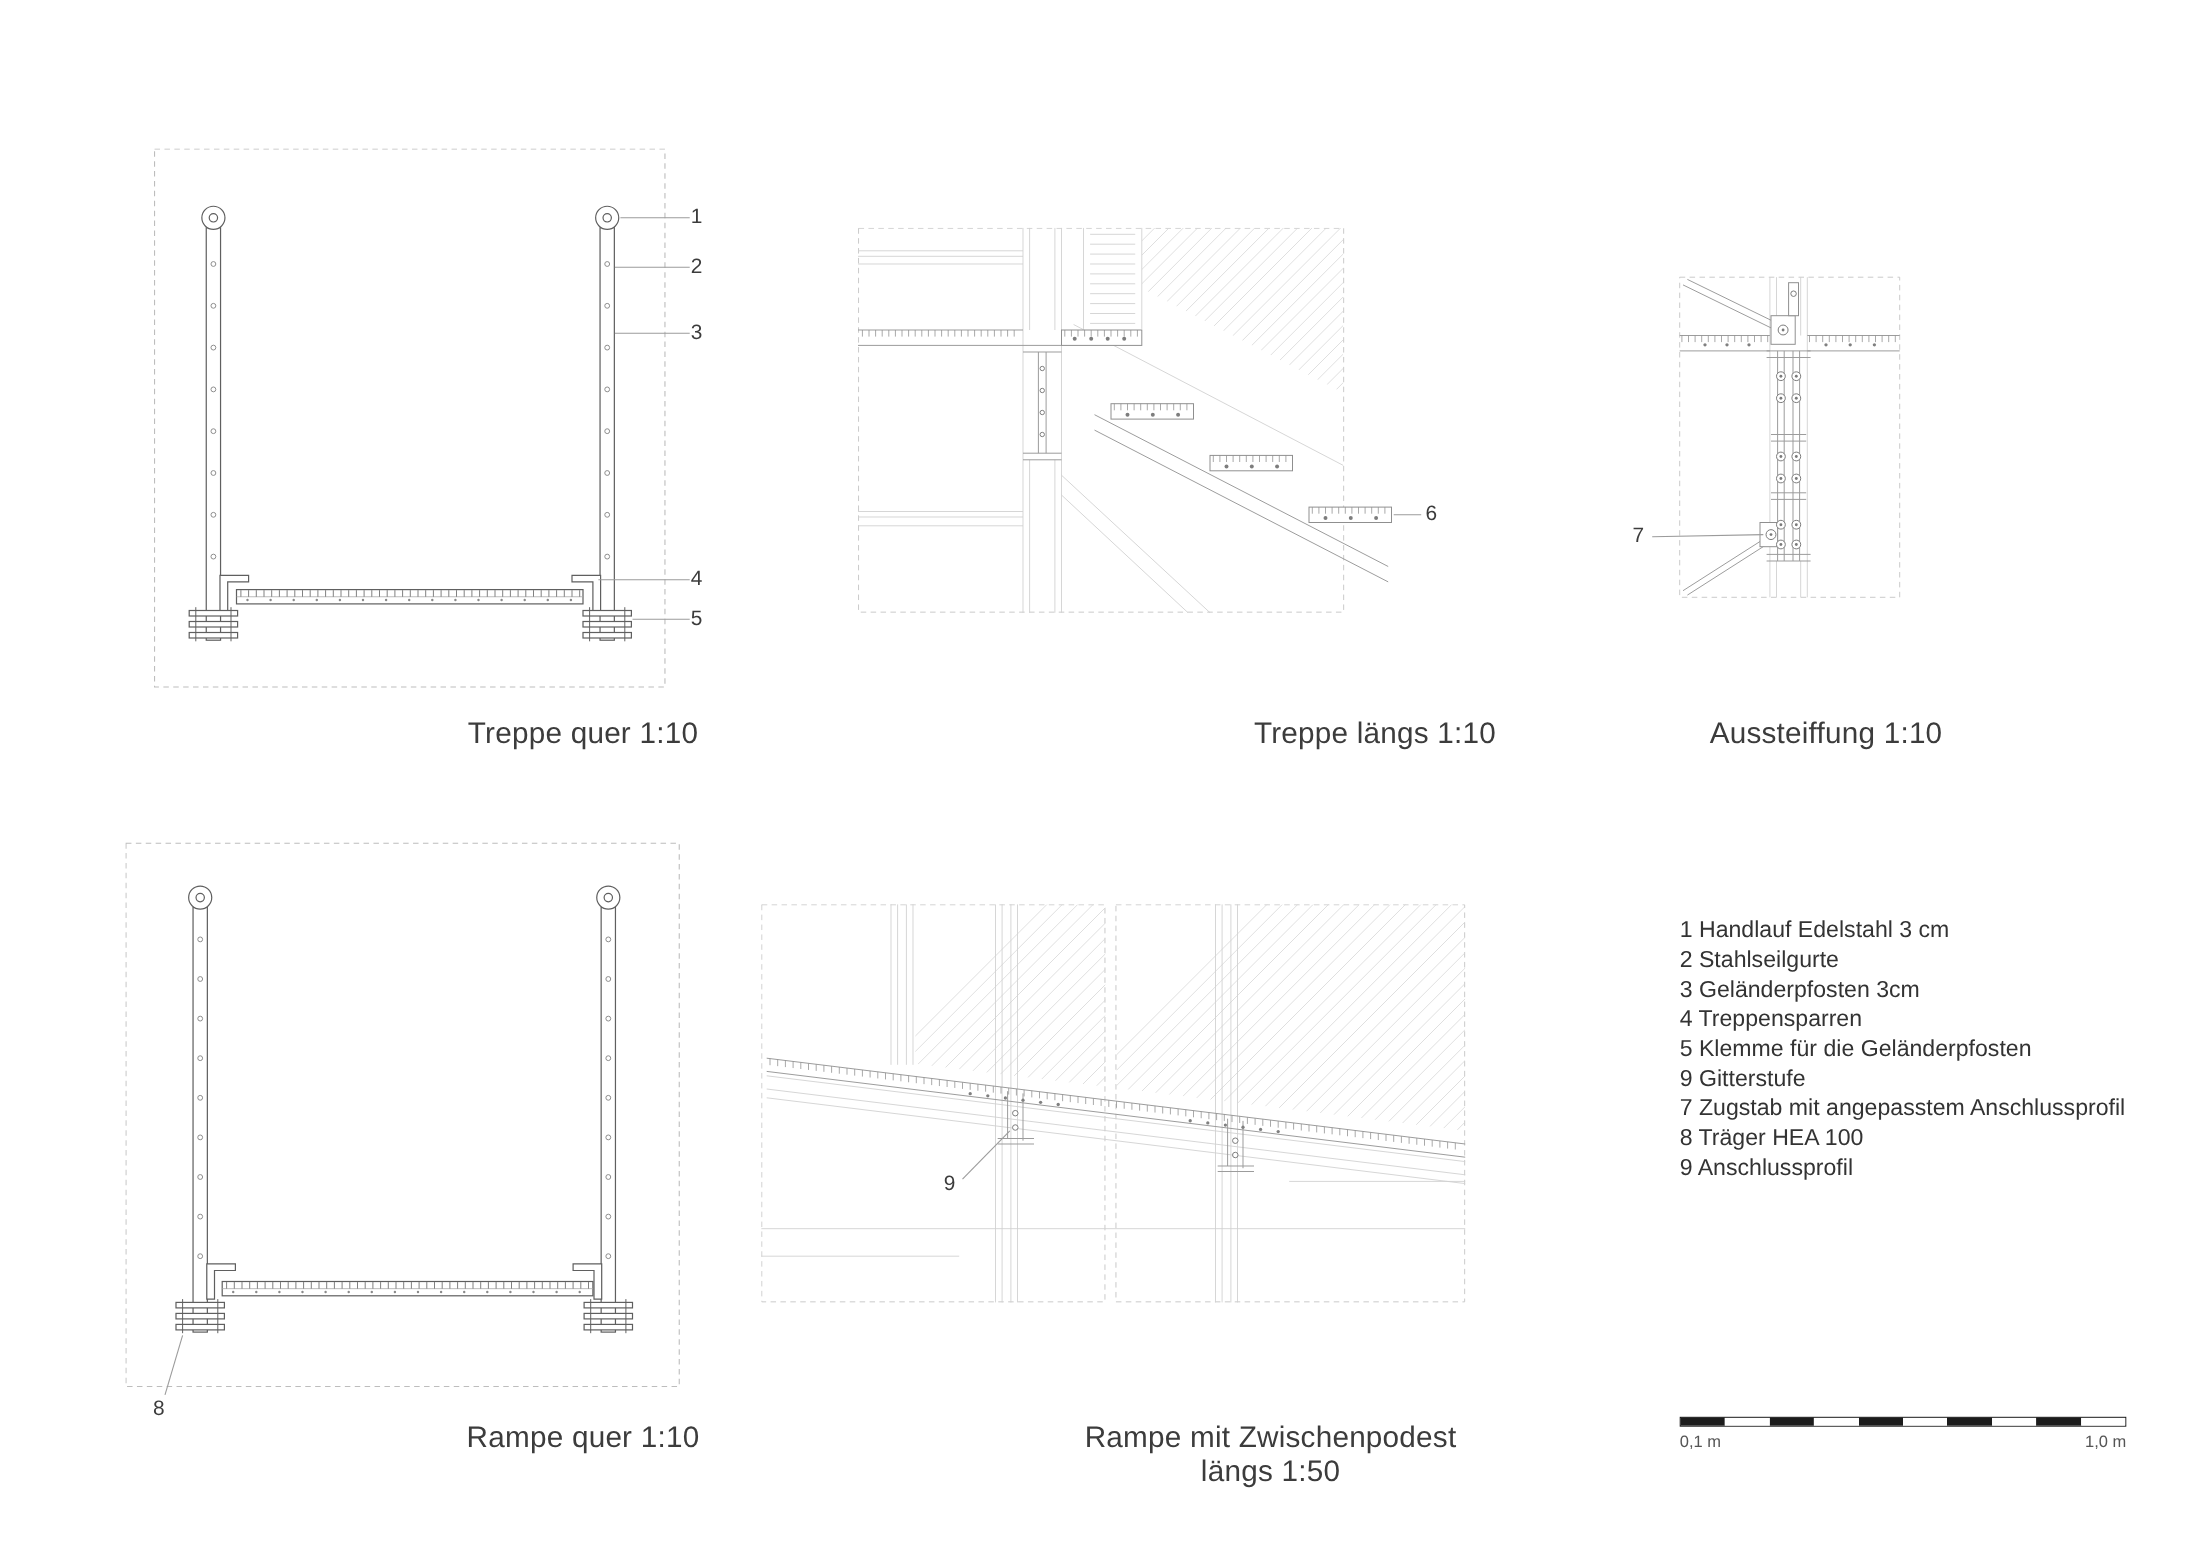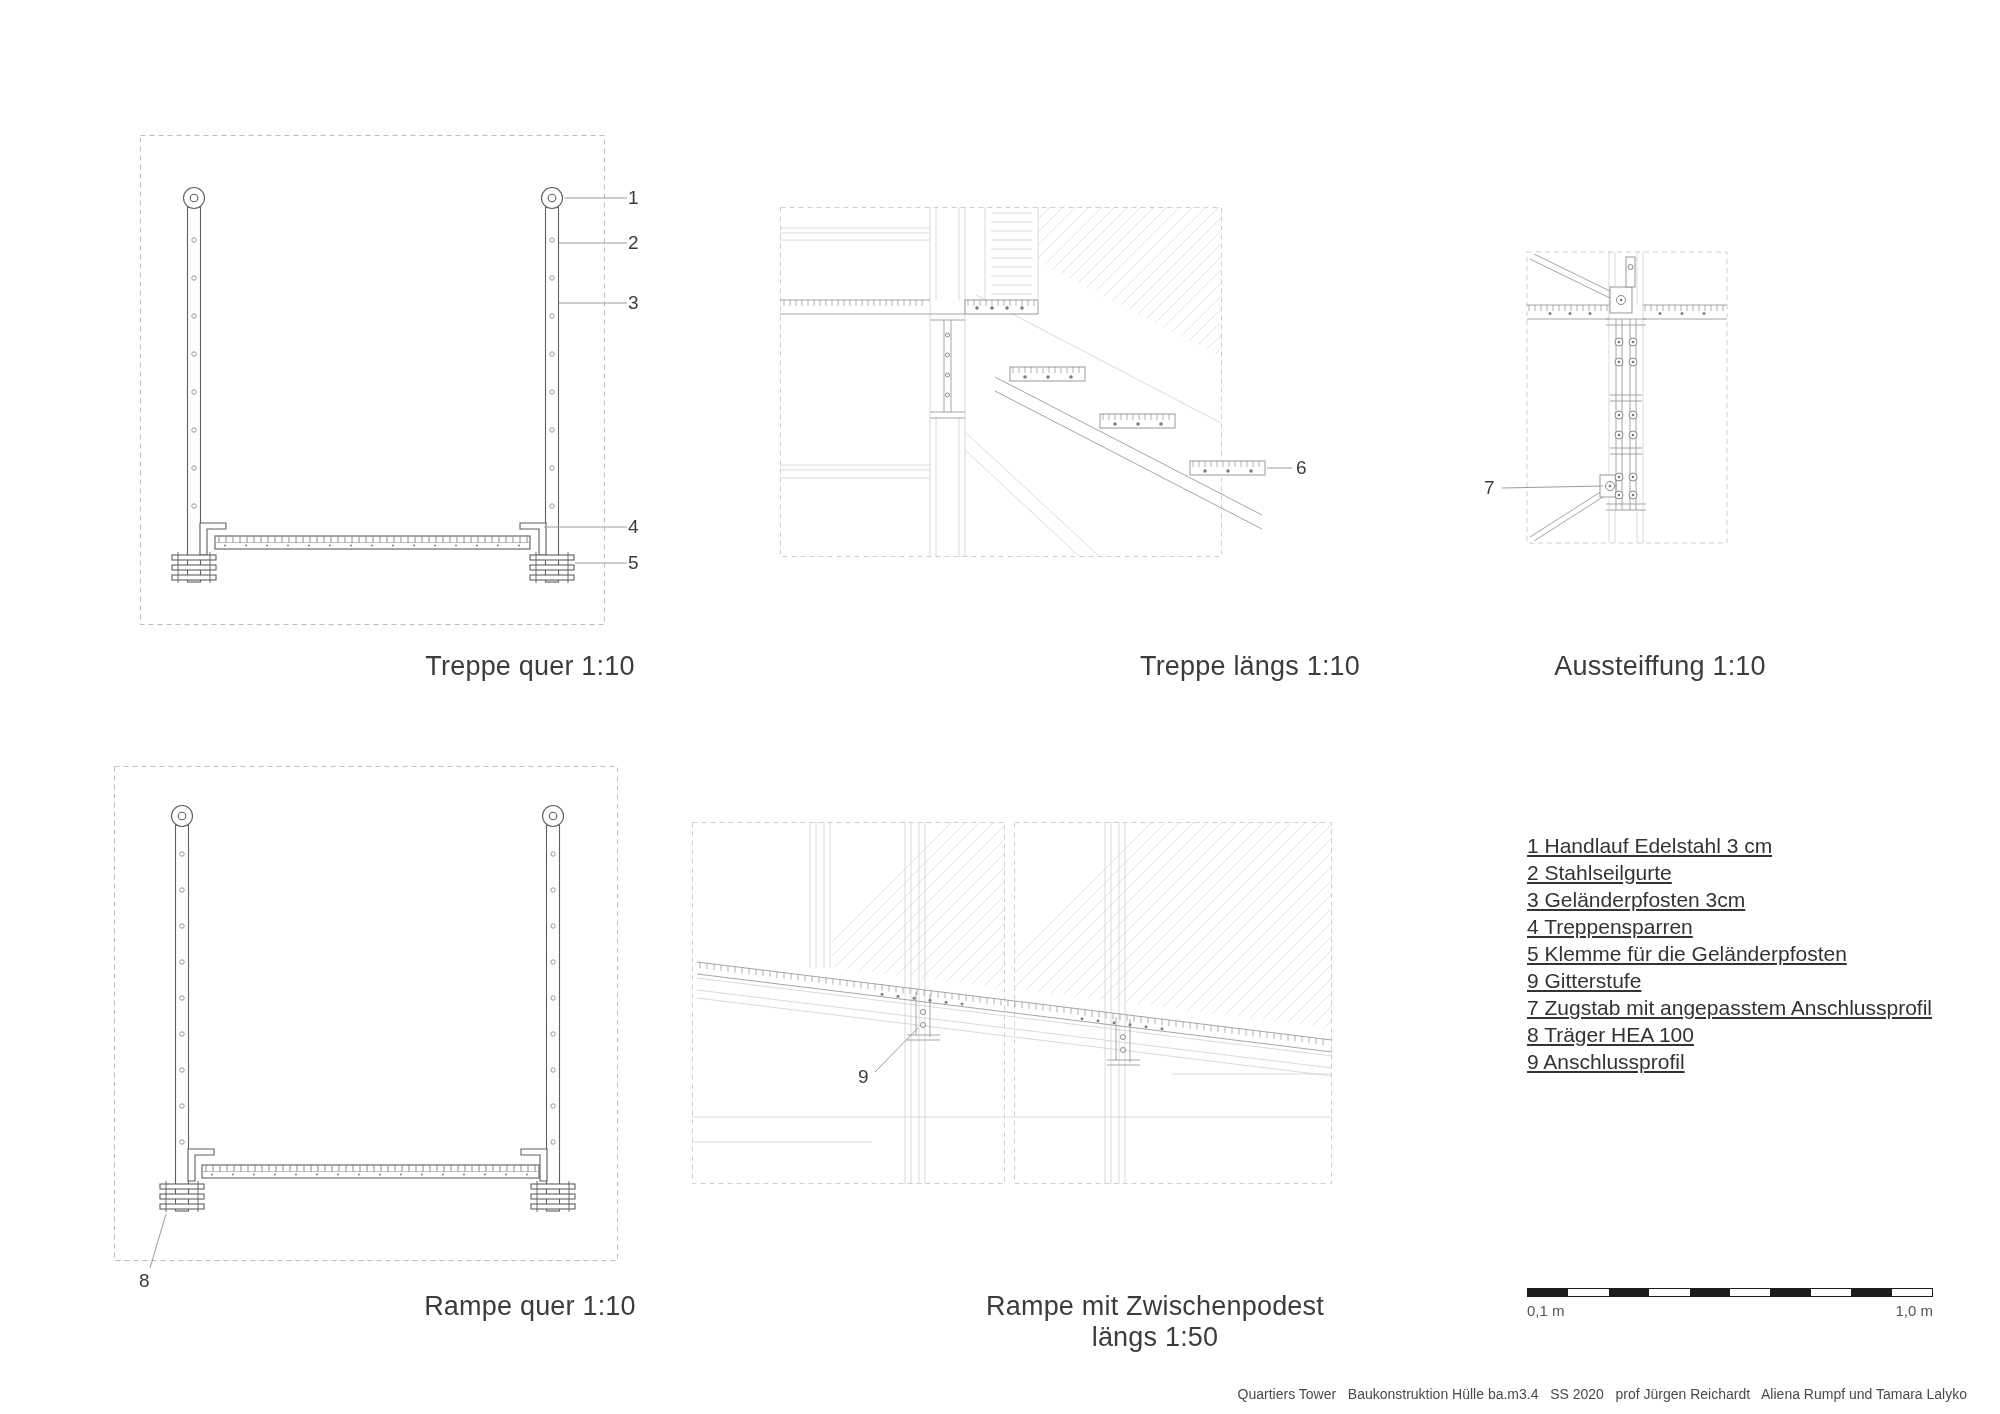--- a/index.html
+++ b/index.html
@@ -27,21 +27,21 @@
   #g2-bolts .f{fill:#7d7d7d;}
   #g2-bolts .o{fill:#ffffff;stroke:#7d7d7d;stroke-width:0.9;}
   #g3-bolts .ring{fill:#ffffff;stroke:#7a7a7a;stroke-width:0.9;}
   #g3-bolts .dot{fill:#7a7a7a;}
   .bolts5 circle{fill:#ffffff;stroke:#7a7a7a;stroke-width:0.9;}
 
   
   .title{position:absolute;font-size:27px;color:#3c3c3c;text-align:center;letter-spacing:0.2px;}
   .callout{position:absolute;font-size:19px;color:#3c3c3c;}
   .legend{position:absolute;left:1527px;top:832px;font-size:21px;color:#333333;line-height:27px;}
-  .legend-item{white-space:nowrap;text-decoration:underline;}
+  .legend-item{white-space:nowrap;}
   .footer{position:absolute;top:1386px;right:33px;font-size:14px;color:#4a4a4a;white-space:pre;}
 
   
   .scalebar{position:absolute;left:1527px;top:1288px;width:406px;}
   .scalebar .bar{display:flex;height:9px;border:1px solid #1c1c1c;box-sizing:border-box;}
   .scalebar .bar span{flex:1;}
   .scalebar .bar .b{background:#1c1c1c;}
   .scalebar .bar .w{background:#ffffff;}
   .sb-label{position:absolute;top:14px;font-size:15px;color:#555555;}
   .sb-left{left:0;}
@@ -850,15 +850,14 @@
       <span class="w"></span>
         <span class="b"></span>
         <span class="w"></span>
         <span class="b"></span>
         <span class="w"></span>
     </div>
     <div class="sb-label sb-left">0,1 m</div>
     <div class="sb-label sb-right">1,0 m</div>
   </div>
 
-  <div class="footer">Quartiers Tower   Baukonstruktion Hülle ba.m3.4   SS 2020   prof Jürgen Reichardt   Aliena Rumpf und Tamara Lalyko</div>
 
 </div>
 
 </body></html>

